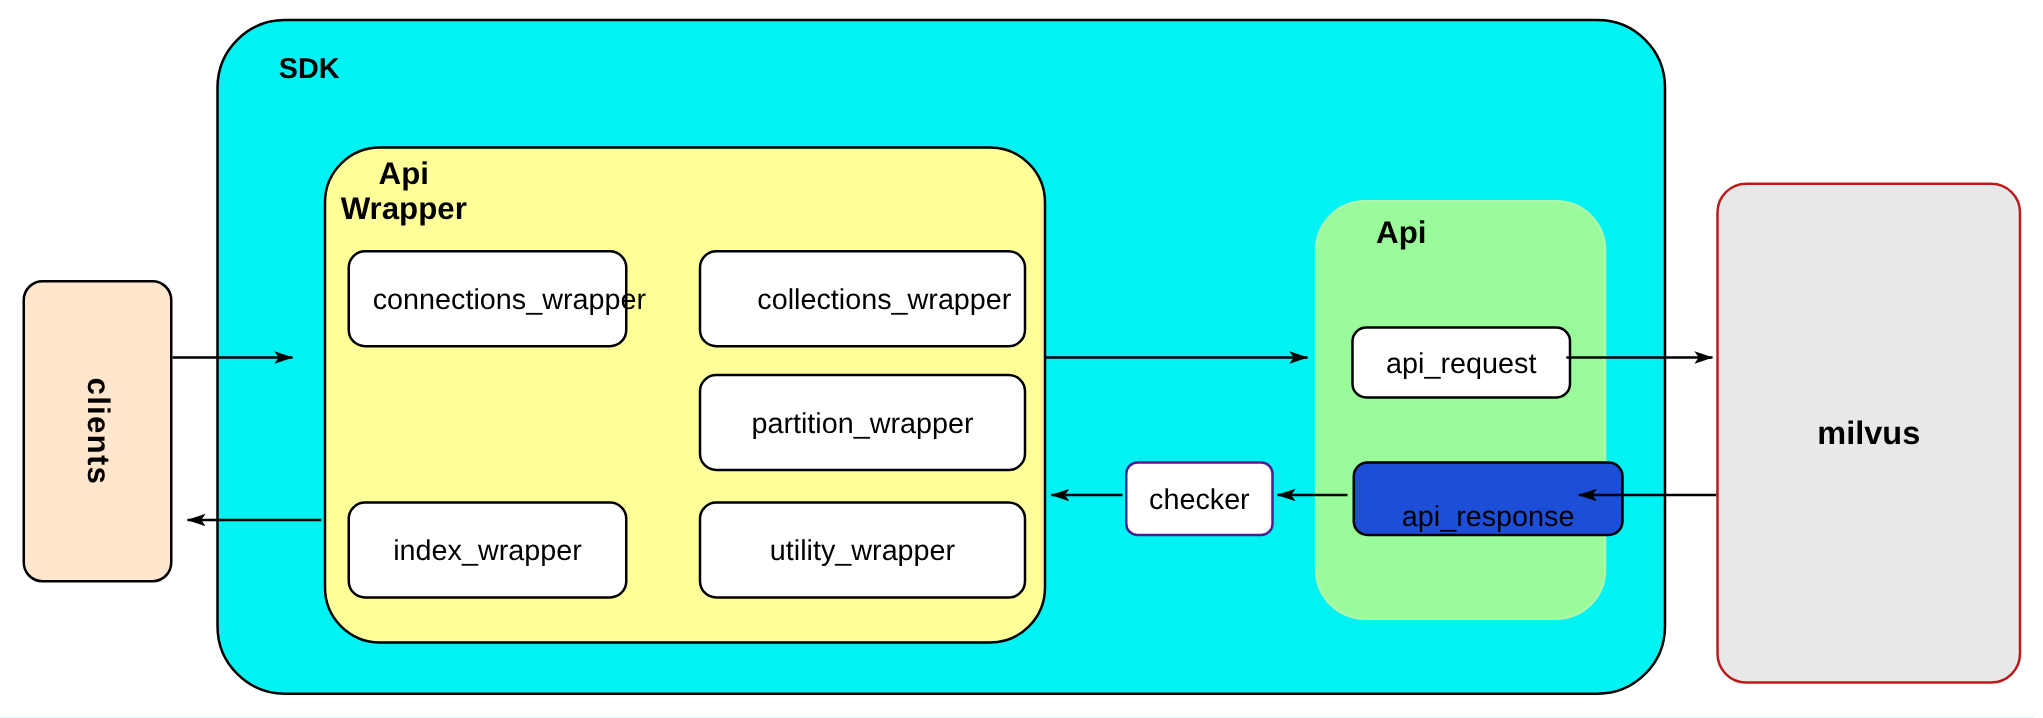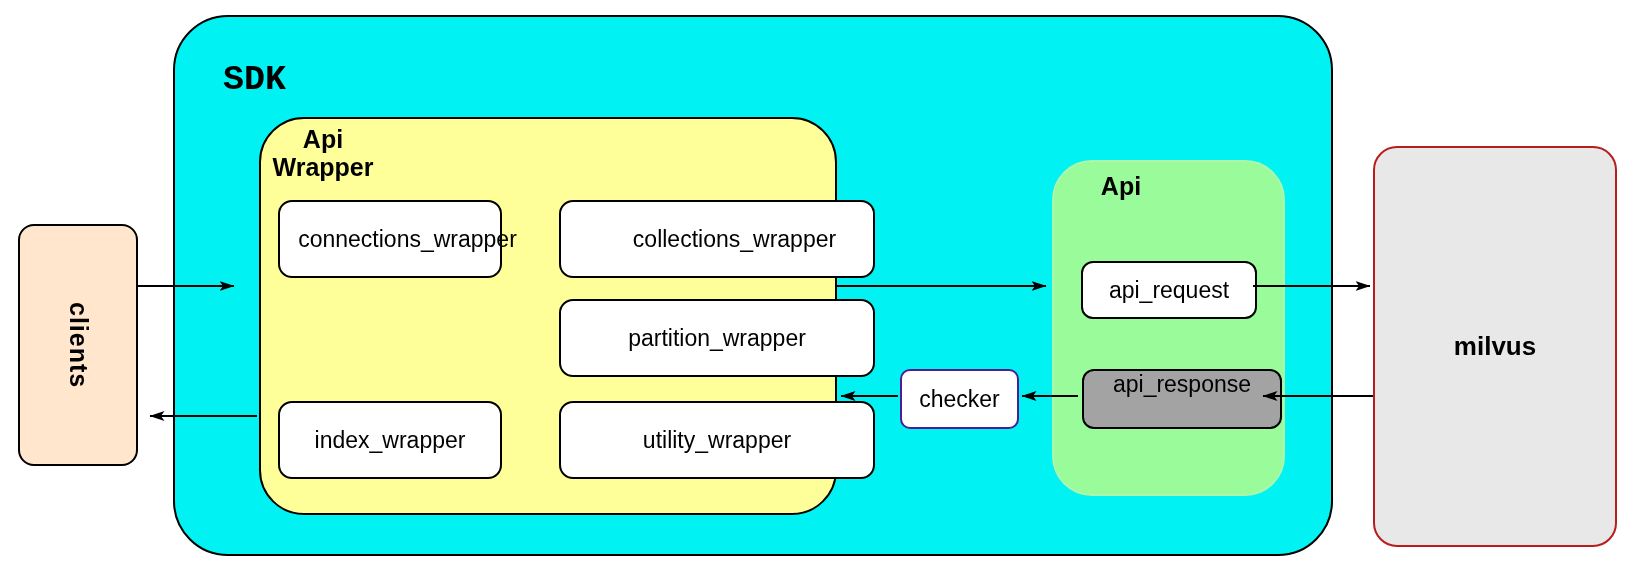--- a/index.html
+++ b/index.html
@@ -35,22 +35,22 @@
   }
 
   
   .sdk-box {
     left: 173px; top: 15px; width: 1160px; height: 541px;
     background: #00F2F2;
     border: 2px solid #000;
     border-radius: 55px;
   }
   .sdk-label {
-    left: 48px; top: 43px;
-    font-weight: bold; font-size: 35px; color: #000; font-family: Liberation Mono, monospace;
+    left: 48px; top: 24px;
+    font-weight: bold; font-size: 23px; color: #000;
   }
 
   
   .api-wrapper-box {
     left: 84px; top: 100px; width: 578px; height: 398px;
     background: #FFFF99;
     border: 2px solid #000;
     border-radius: 45px;
   }
   .api-wrapper-label {
@@ -61,21 +61,21 @@
 
   .module-box {
     background: #FFFFFF;
     border: 2px solid #000;
     border-radius: 14px;
     display: flex; align-items: center; justify-content: center;
     font-size: 23px; color: #000;
     white-space: nowrap;
   }
   .col1 { left: 17px;  width: 224px; }
-  .col2 { left: 298px; width: 316px; }
+  .col2 { left: 298px; width: 262px; }
   .row1 { top: 81px;  height: 78px; padding-left: 35px; }
   .row2 { top: 180px; height: 78px; }
   .row3 { top: 282px; height: 78px; }
 
   
   .checker-box {
     left: 725px; top: 352px; width: 119px; height: 60px;
     background: #FFFFFF;
     border: 2px solid #4c1d95;
     border-radius: 10px;
@@ -97,25 +97,25 @@
   }
   .api-request-box {
     left: 27px; top: 99px; width: 176px; height: 58px;
     background: #FFFFFF;
     border: 2px solid #000;
     border-radius: 12px;
     display: flex; align-items: center; justify-content: center;
     font-size: 23px; color: #000;
   }
   .api-response-box {
-    left: 28px; top: 207px; width: 200px; height: 60px;
-    background: #a3a3a3;
+    left: 28px; top: 207px; width: 217px; height: 60px;
+    background: #1d4ed8;
     border: 2px solid #000;
     border-radius: 12px;
-    display: flex; align-items: flex-start; justify-content: center;
+    display: flex; align-items: flex-end; justify-content: center;
     font-size: 23px; color: #000;
   }
 
   
   .milvus-box {
     left: 1373px; top: 146px; width: 244px; height: 401px;
     background: #E8E8E8;
     border: 2px solid #b91c1c;
     border-radius: 24px;
     display: flex; align-items: center; justify-content: center;

